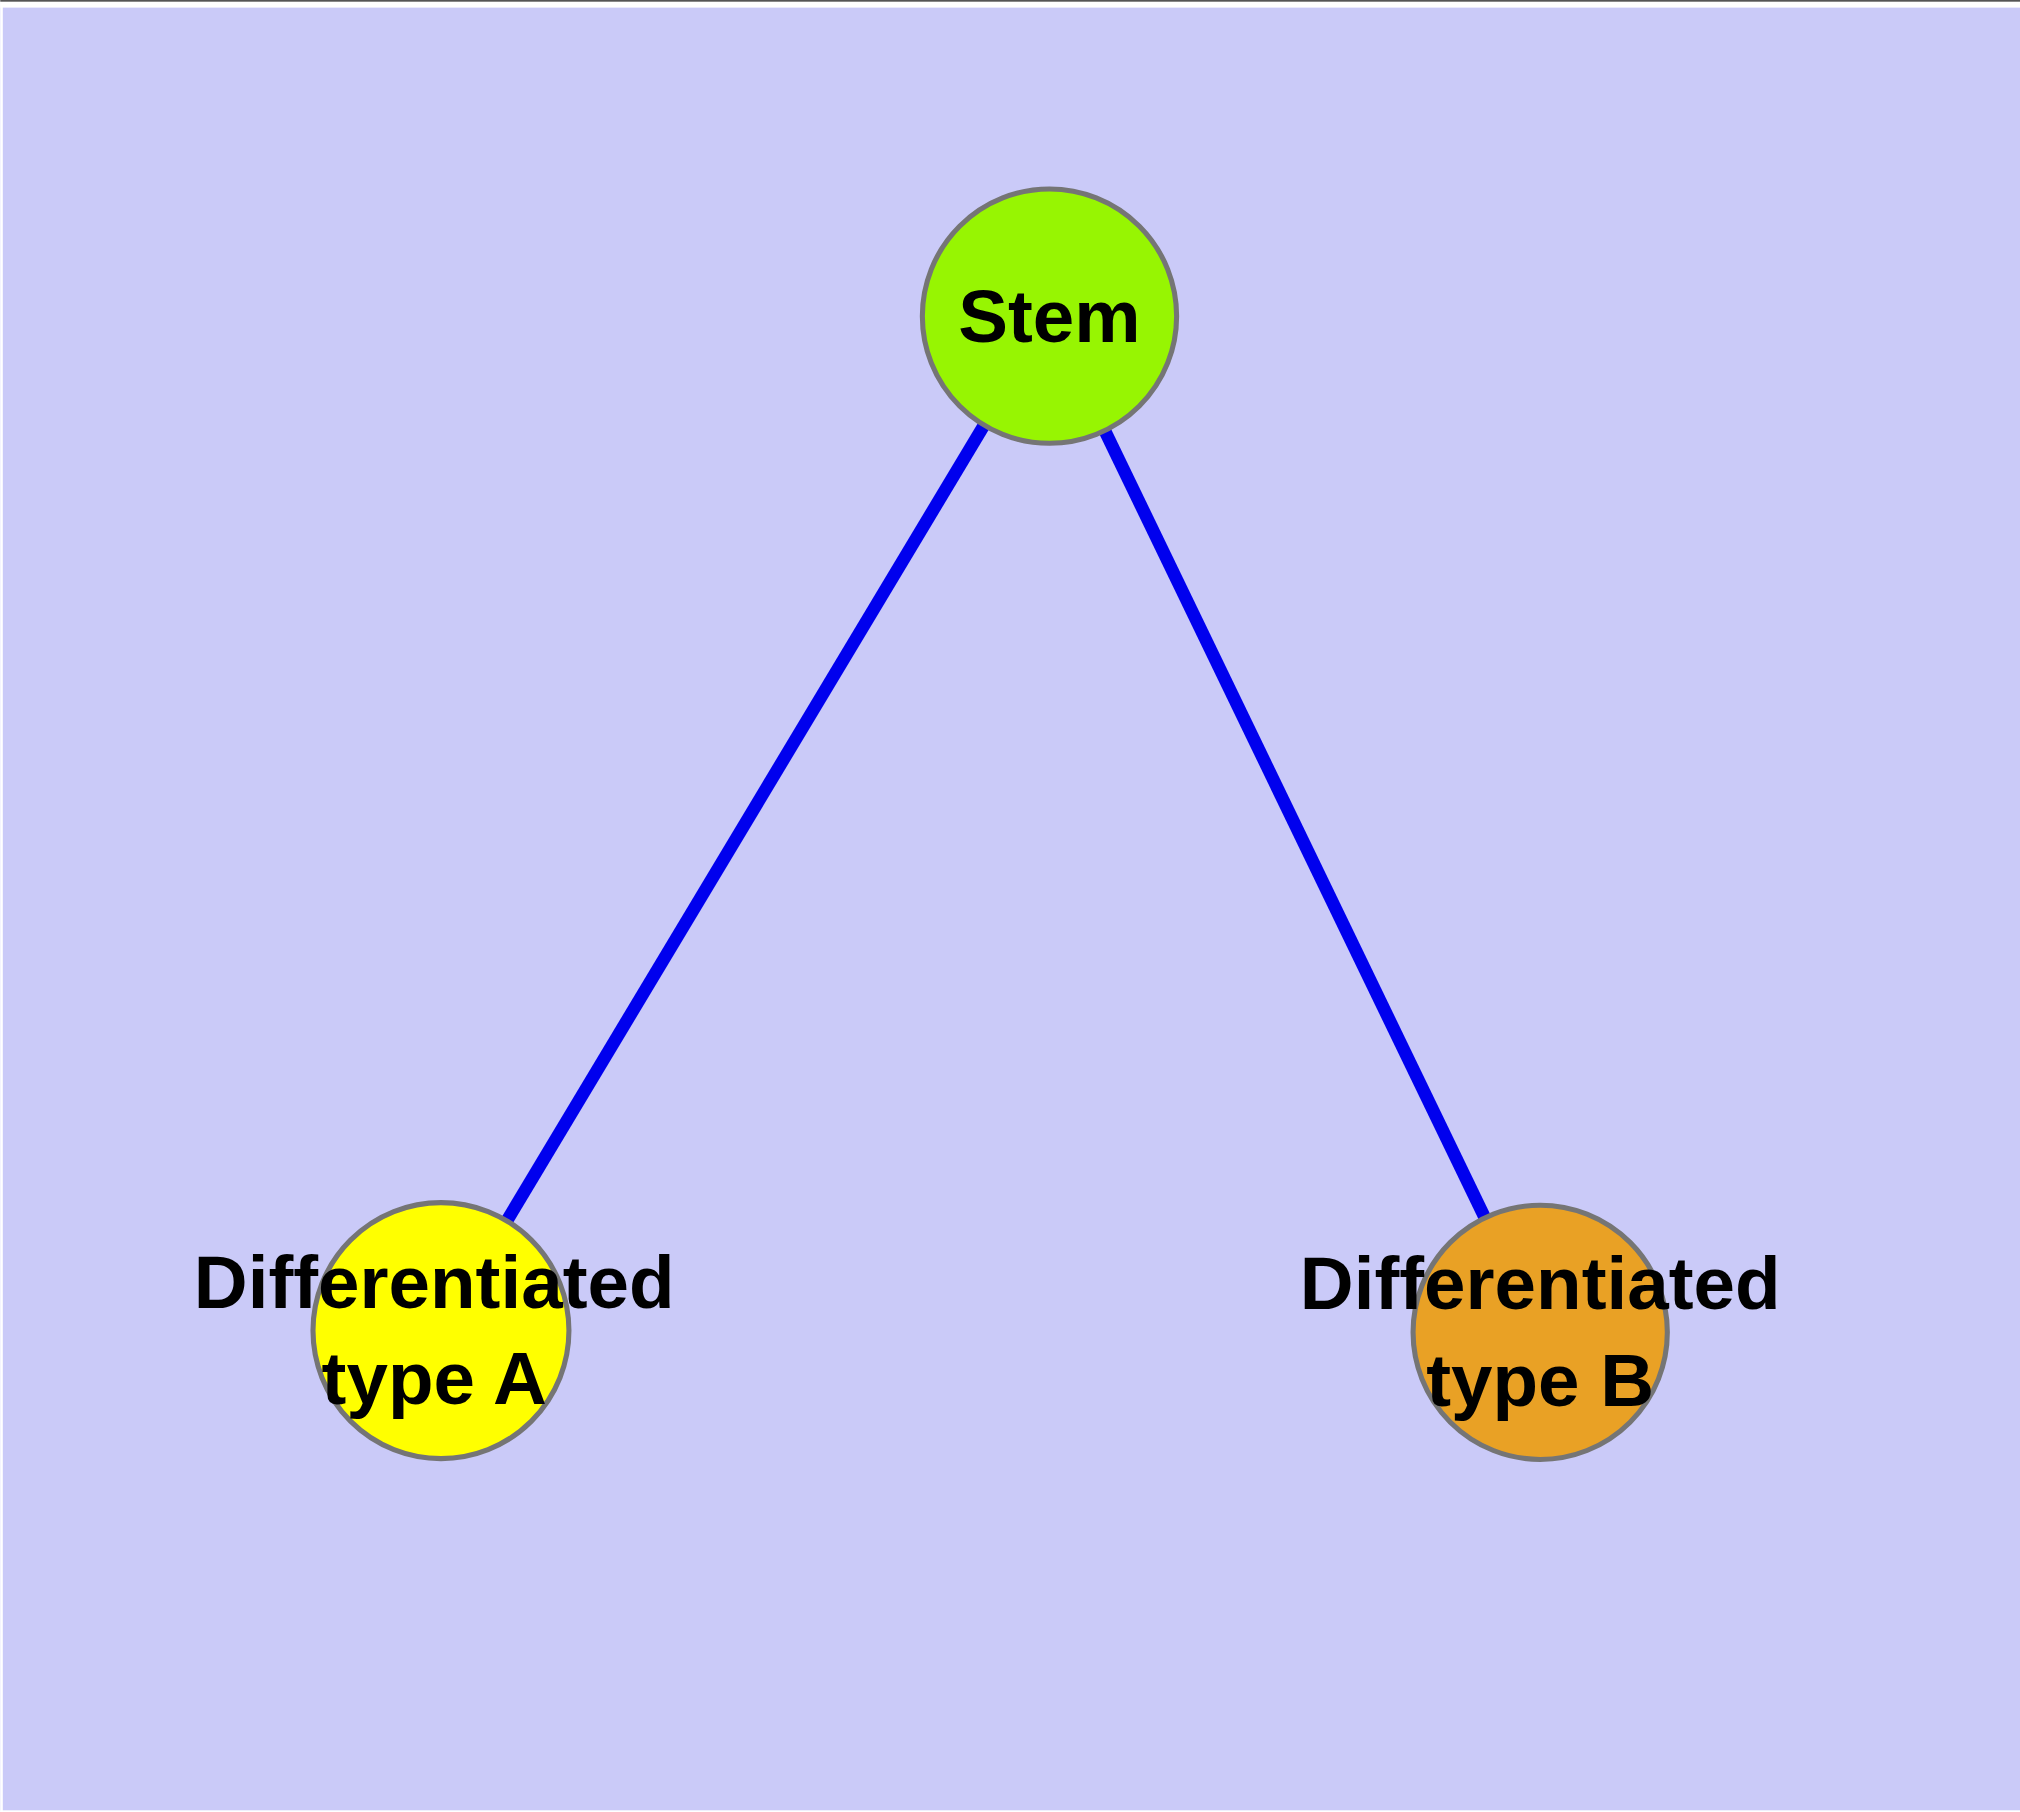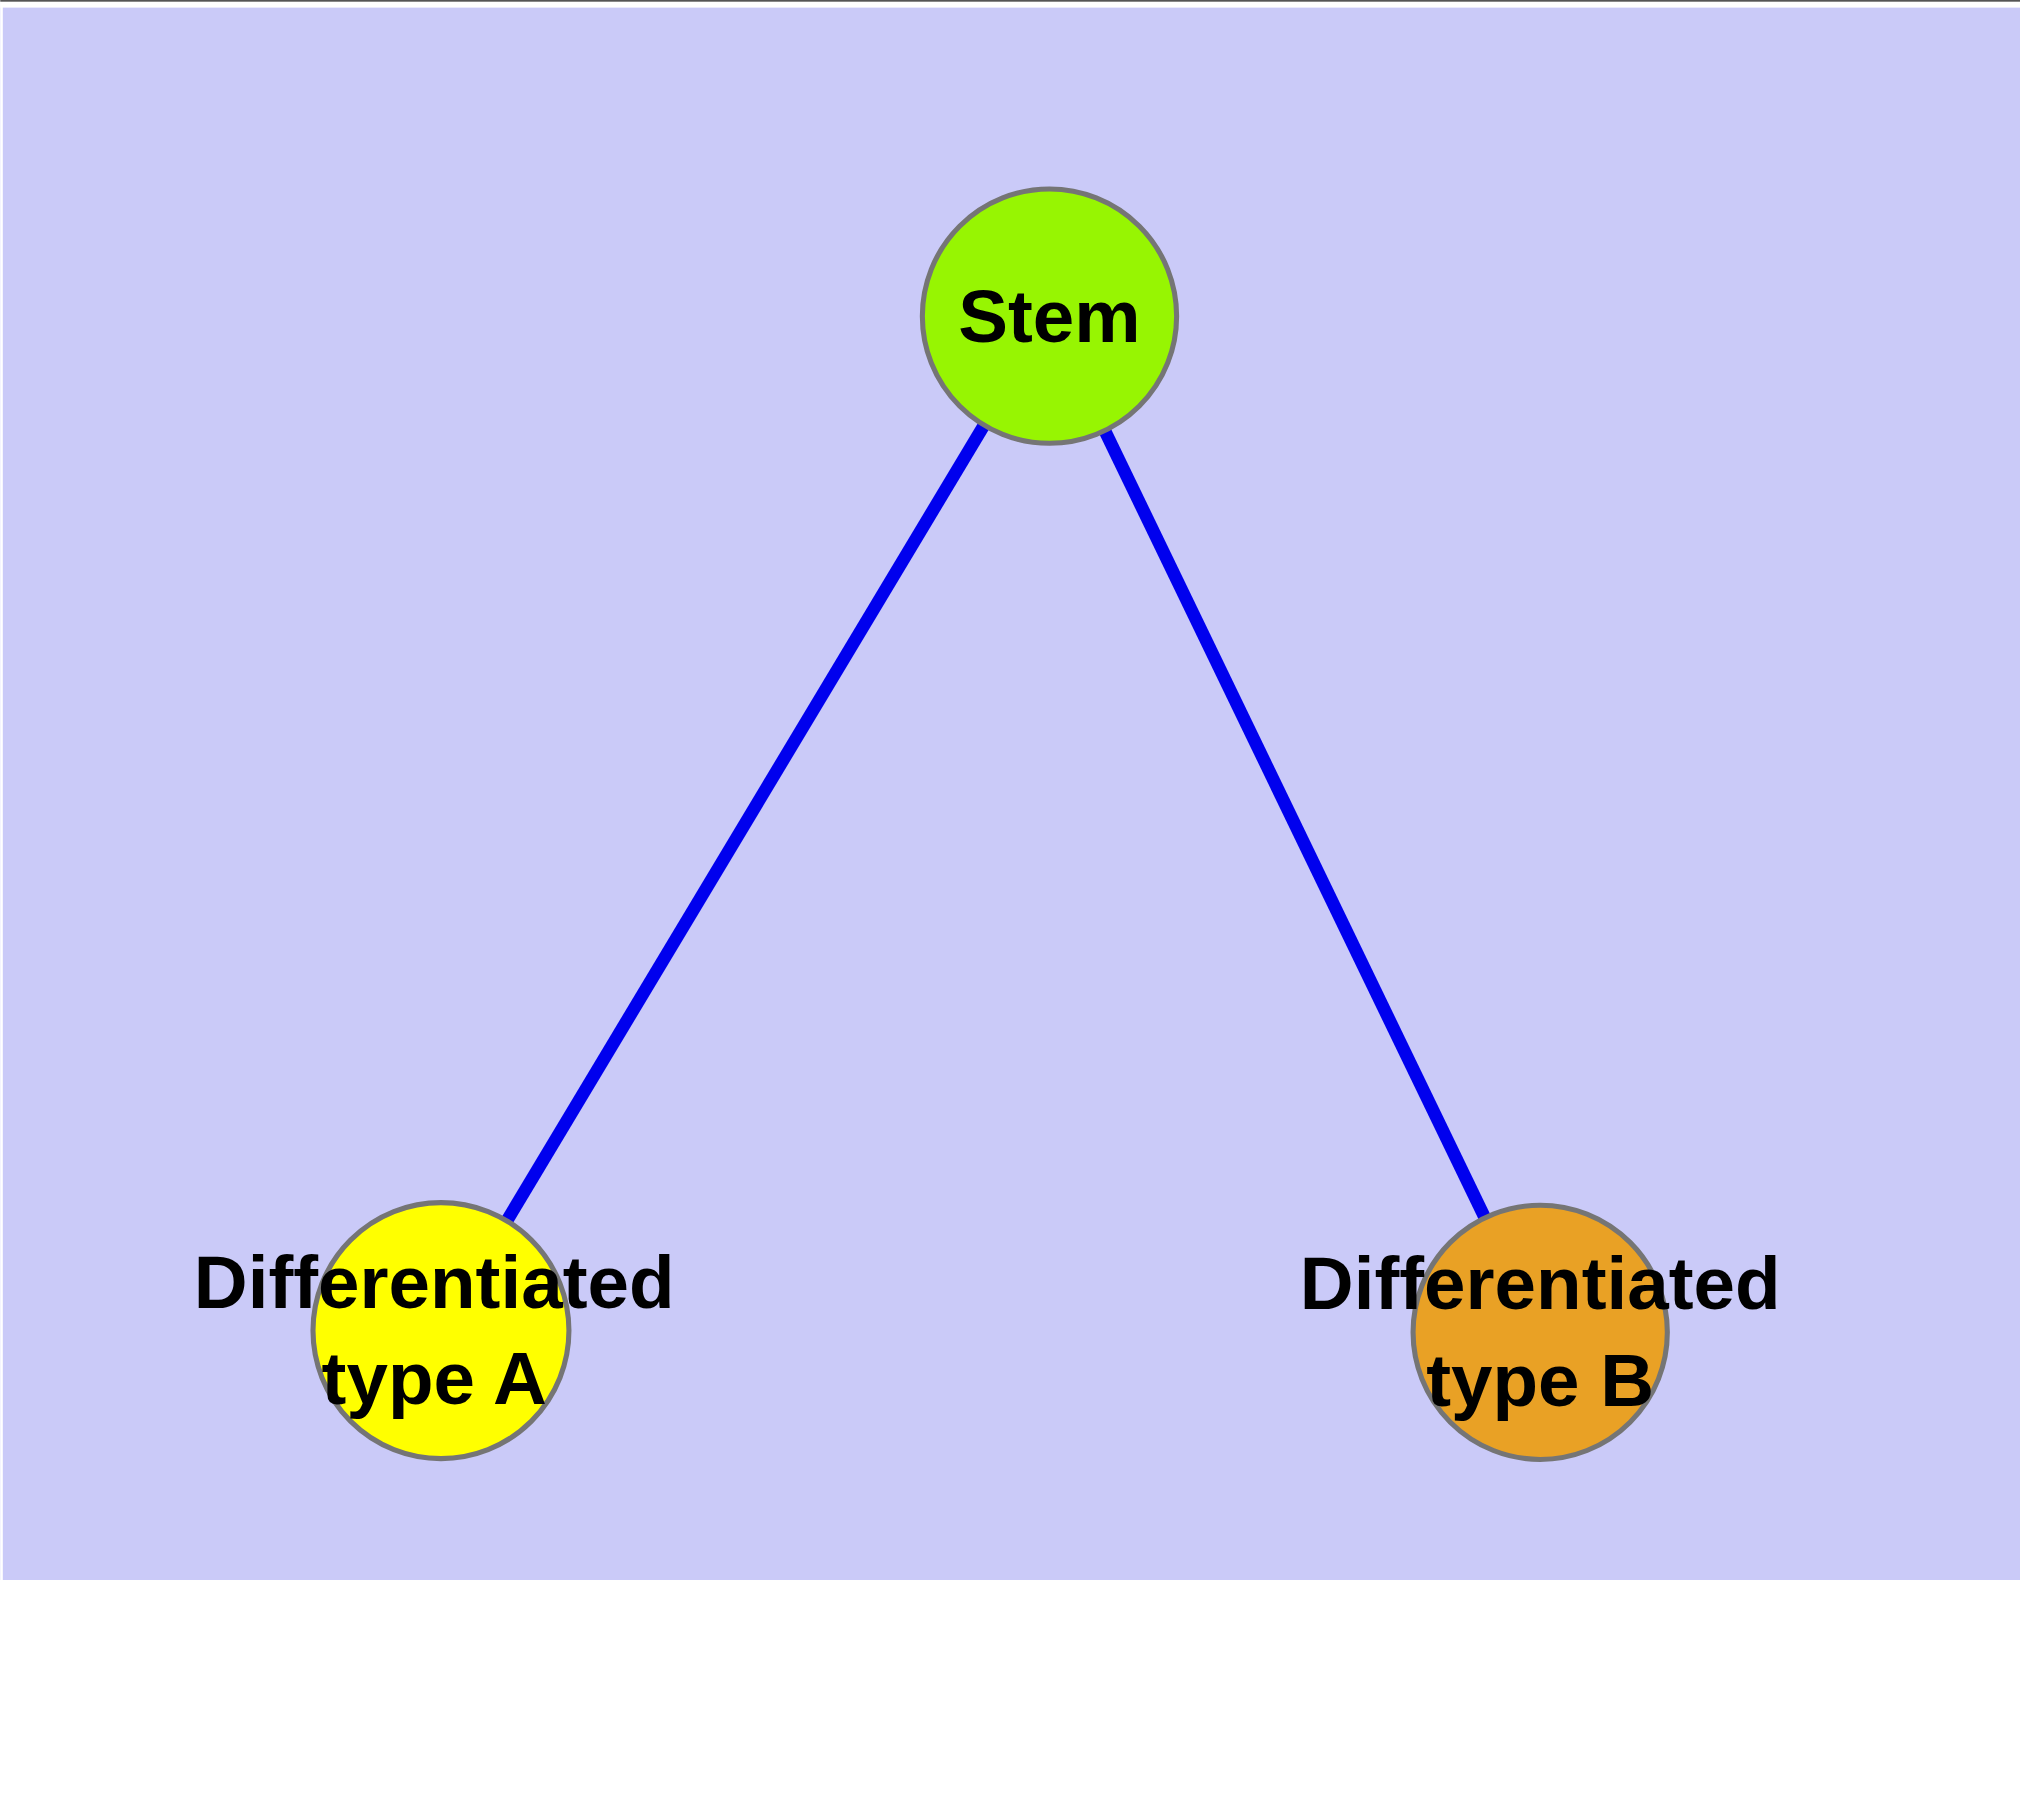--- a/index.html
+++ b/index.html
@@ -3,21 +3,21 @@
 <meta charset="utf-8">
 <style>
   html, body {
     margin: 0;
     padding: 0;
     background: #ffffff;
   }
   .screen {
     position: relative;
     width: 2021px;
-    height: 1580px;
+    height: 1812px;
     overflow: hidden;
   }
   svg.diagram {
     display: block;
     width: 2021px;
     height: 1812px;
   }
   .node-circle {
     stroke-width: 6px;
   }

